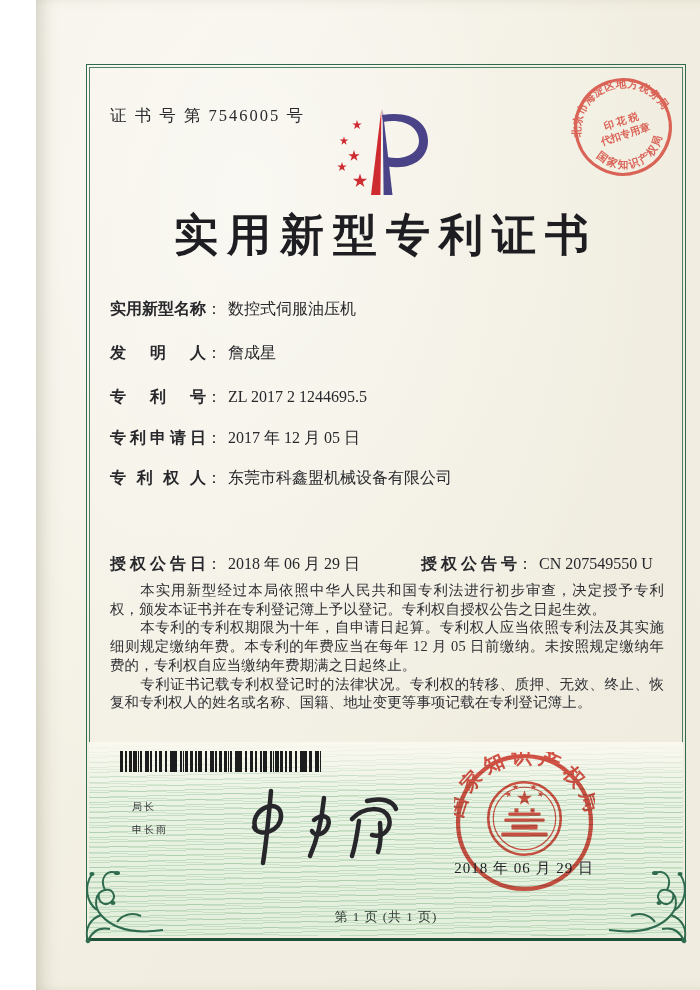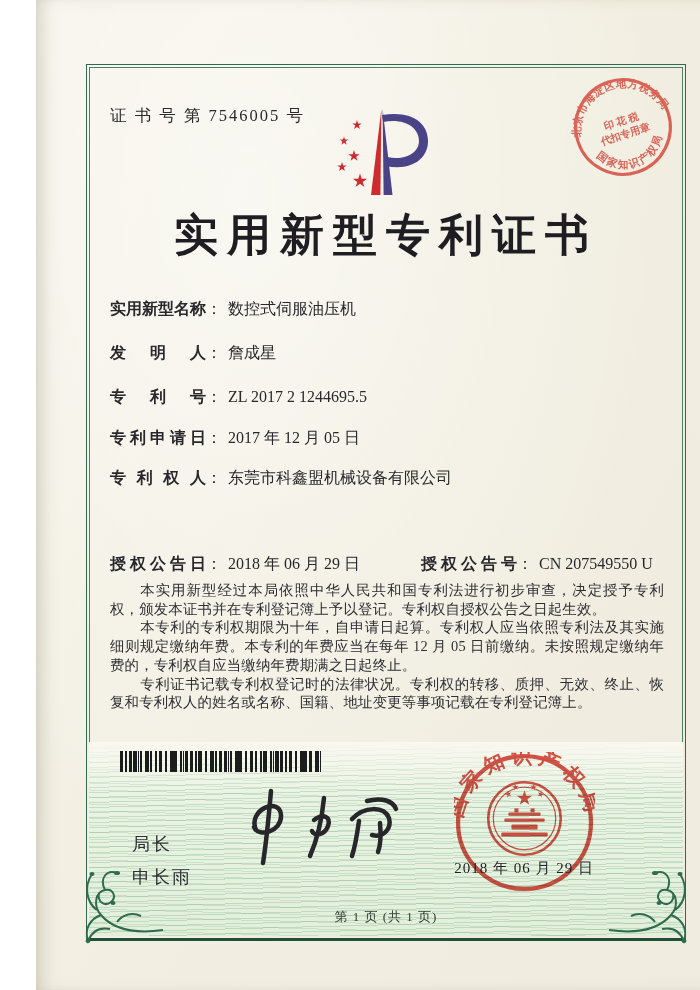--- a/index.html
+++ b/index.html
@@ -44,21 +44,21 @@
   
   .body{position:absolute;left:74px;top:581px;width:554px;font-size:14.4px;line-height:18.7px;
     color:#2e2e33;text-align:justify;letter-spacing:.2px;}
   .body p{margin:0;text-indent:2.1em;}
   
   .barcode{position:absolute;left:84px;top:751px;width:201px;height:21px;z-index:3;
     background:
       repeating-linear-gradient(90deg,#1c1c1c 0 2px, rgba(0,0,0,0) 2px 5px),
       repeating-linear-gradient(90deg,#1c1c1c 0 1px, rgba(0,0,0,0) 1px 9px),
       repeating-linear-gradient(90deg,#1c1c1c 0 3px, rgba(0,0,0,0) 3px 13px);}
-  .director{position:absolute;left:96px;top:832px;z-index:3;font-size:18px;color:#2e2e33;}
+  .director{position:absolute;left:96px;top:800px;z-index:3;font-size:10px;color:#2e2e33;}
   .director div{margin-bottom:9px;letter-spacing:2px;}
   .signature{position:absolute;left:198px;top:786px;width:170px;height:82px;z-index:3;}
   .seal{position:absolute;left:418px;top:752px;width:141px;height:141px;z-index:3;
     opacity:.92;mix-blend-mode:multiply;}
   .seal-date{position:absolute;left:405px;top:859px;width:166px;z-index:4;text-align:center;
     font-size:15px;letter-spacing:1px;color:#1f1f24;}
   .flourish{position:absolute;width:92px;height:78px;z-index:2;}
   .flourish.left{left:37px;top:866px;}
   .flourish.right{left:571px;top:866px;transform:scaleX(-1);}
   .footer{position:absolute;left:0;right:0;top:908px;z-index:3;text-align:center;

